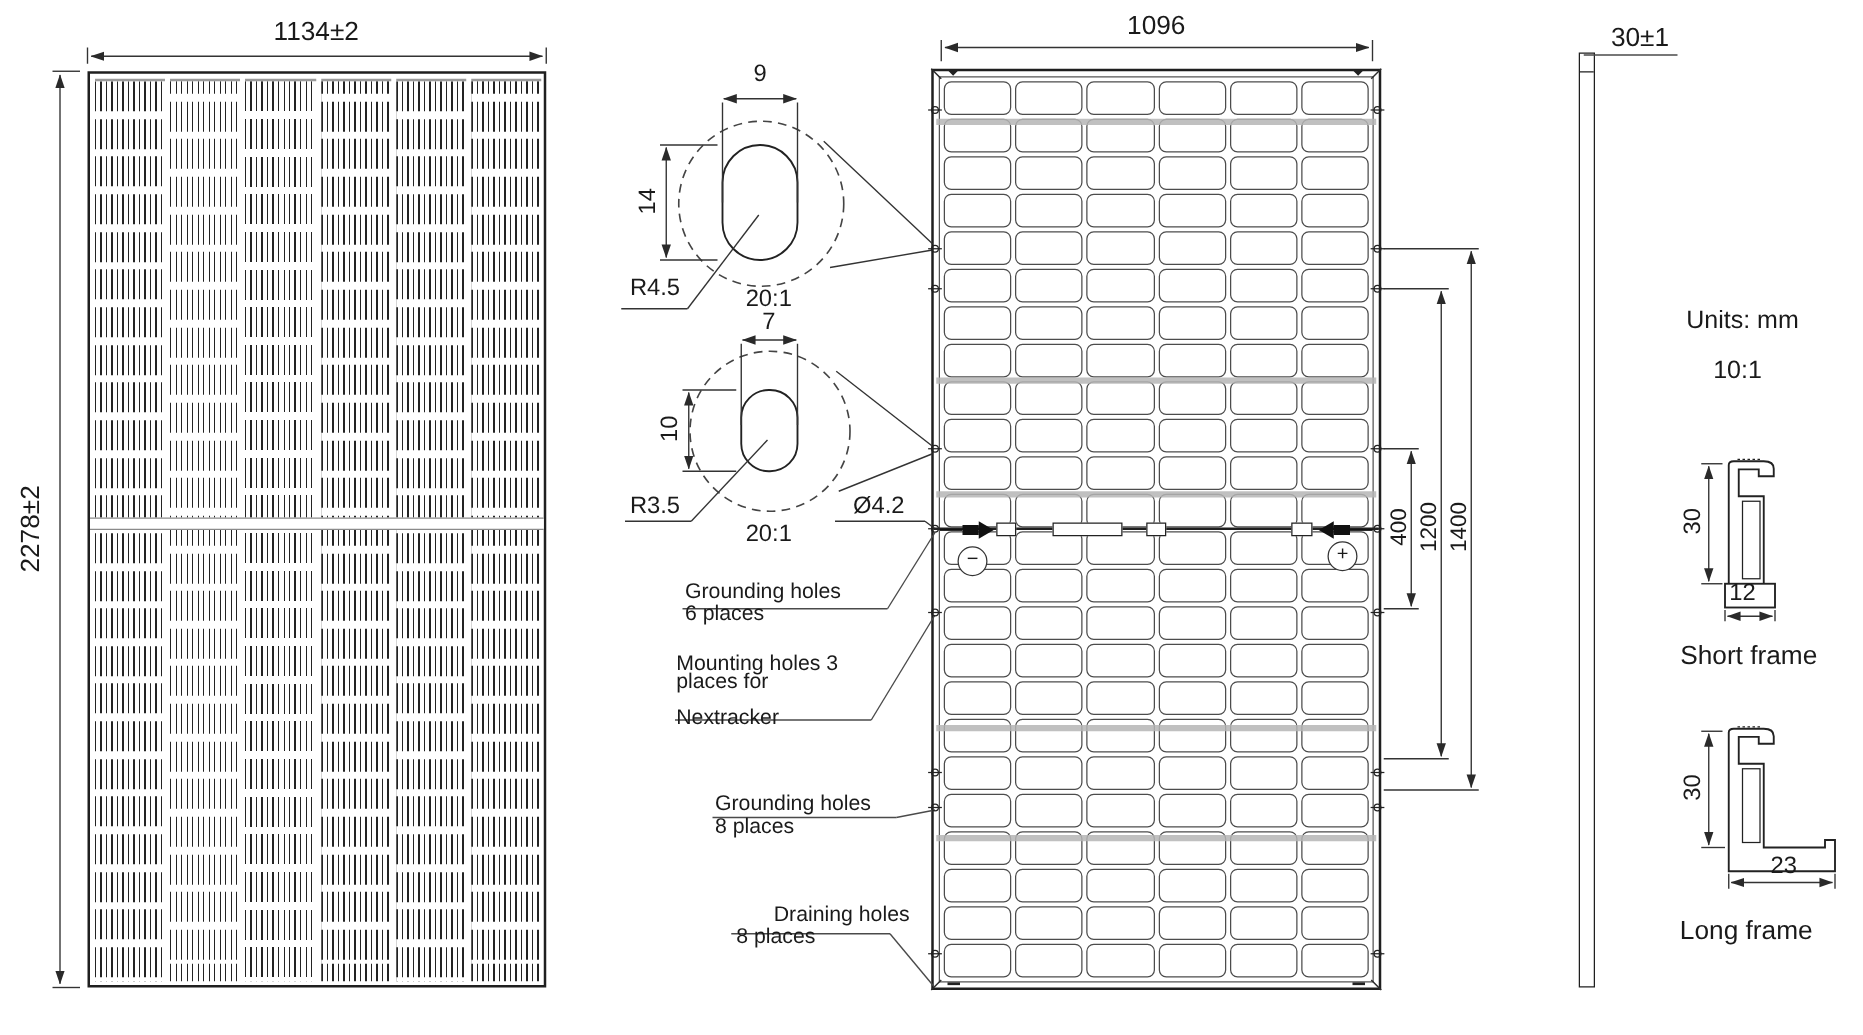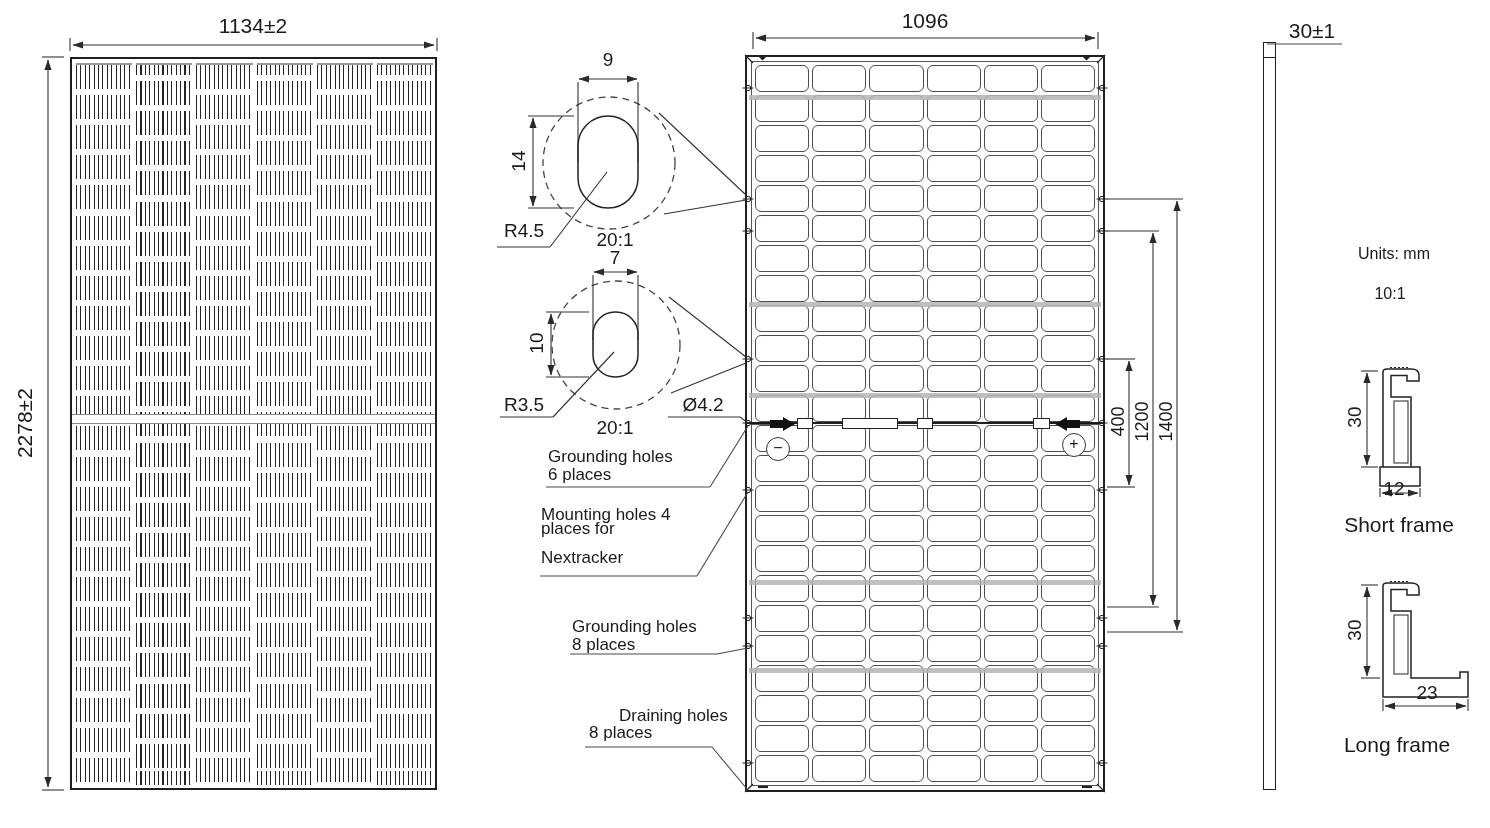--- a/index.html
+++ b/index.html
@@ -33,21 +33,21 @@
   #side-view{position:absolute;left:1263px;top:42px;width:13px;height:748px;
              border:1.6px solid #1f1f1f;box-sizing:border-box;background:#fff;}
   #side-cap{position:absolute;left:0;right:0;top:14px;border-top:1.3px solid #1f1f1f;}
   
   #draw{position:absolute;left:0;top:0;z-index:6;pointer-events:none;}
   
   .t{position:absolute;white-space:nowrap;line-height:1.06;z-index:7;}
   .c{text-align:center;}
   .rot{transform:rotate(-90deg);}
   .fs21{font-size:21px;} .fs19{font-size:19px;} .fs18{font-size:18px;}
-  .fs17{font-size:17px;} .fs20{font-size:16px;}
+  .fs17{font-size:17px;margin-top:16px;} .fs20{font-size:20px;}
 </style>
 </head>
 <body>
 
 <div id="canvas">
 
   <div id="front-view">
     <div id="front-cols">
         <div class="front-col"></div>
         <div class="front-col alt"></div>
@@ -409,31 +409,31 @@
   <div class="t c fs19" style="left:585px;top:230px;width:60px">20:1</div>
 
   <div class="t c fs19" style="left:595px;top:248px;width:40px">7</div>
   <div class="t c fs19 rot" style="left:517px;top:333px;width:40px">10</div>
   <div class="t c fs19" style="left:494px;top:395px;width:60px">R3.5</div>
   <div class="t c fs19" style="left:585px;top:418px;width:60px">20:1</div>
   <div class="t c fs19" style="left:668px;top:395px;width:70px">Ø4.2</div>
 
   <div class="t fs17" style="left:548px;top:448px">Grounding holes</div>
   <div class="t fs17" style="left:548px;top:466px">6 places</div>
-  <div class="t fs17" style="left:541px;top:506px">Mounting holes 4</div>
+  <div class="t fs17" style="left:541px;top:506px">Mounting holes 3</div>
   <div class="t fs17" style="left:541px;top:520px">places for</div>
   <div class="t fs17" style="left:541px;top:549px">Nextracker</div>
   <div class="t fs17" style="left:572px;top:618px">Grounding holes</div>
   <div class="t fs17" style="left:572px;top:636px">8 places</div>
   <div class="t fs17" style="left:619px;top:707px">Draining holes</div>
   <div class="t fs17" style="left:589px;top:724px">8 places</div>
 
   <div class="t c fs21" style="left:1272px;top:20px;width:80px">30±1</div>
   <div class="t c fs20" style="left:1334px;top:246px;width:120px">Units: mm</div>
   <div class="t c fs20" style="left:1330px;top:286px;width:120px">10:1</div>
 
   <div class="t c fs19 rot" style="left:1335px;top:407px;width:40px">30</div>
-  <div class="t c fs19" style="left:1380px;top:479px;width:28px">12</div>
+  <div class="t c fs19" style="left:1380px;top:465px;width:28px">12</div>
   <div class="t c fs21" style="left:1329px;top:514px;width:140px">Short frame</div>
   <div class="t c fs19 rot" style="left:1335px;top:620px;width:40px">30</div>
   <div class="t c fs19" style="left:1407px;top:683px;width:40px">23</div>
   <div class="t c fs21" style="left:1327px;top:734px;width:140px">Long frame</div>
 </div>
 
 </body></html>

